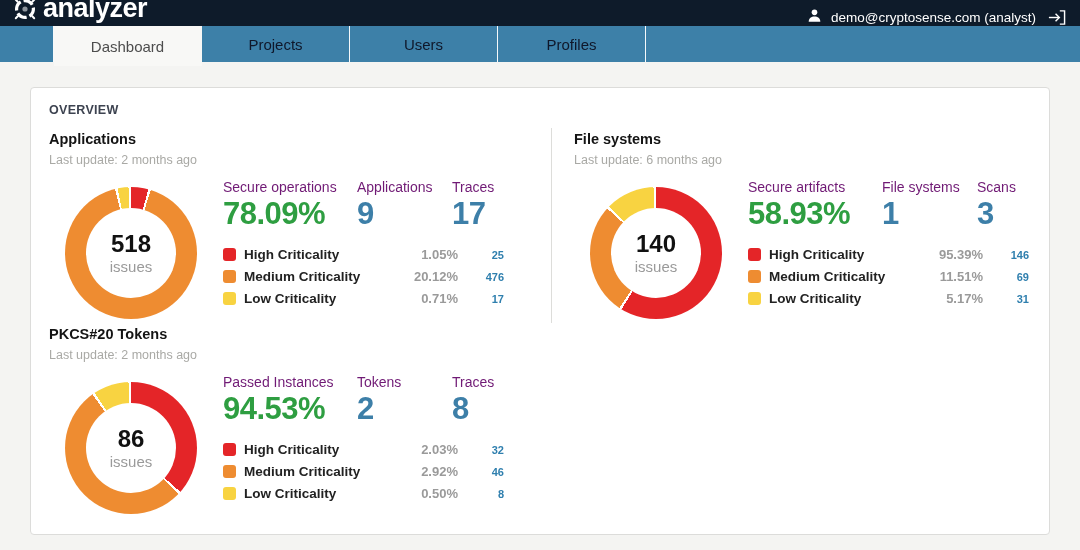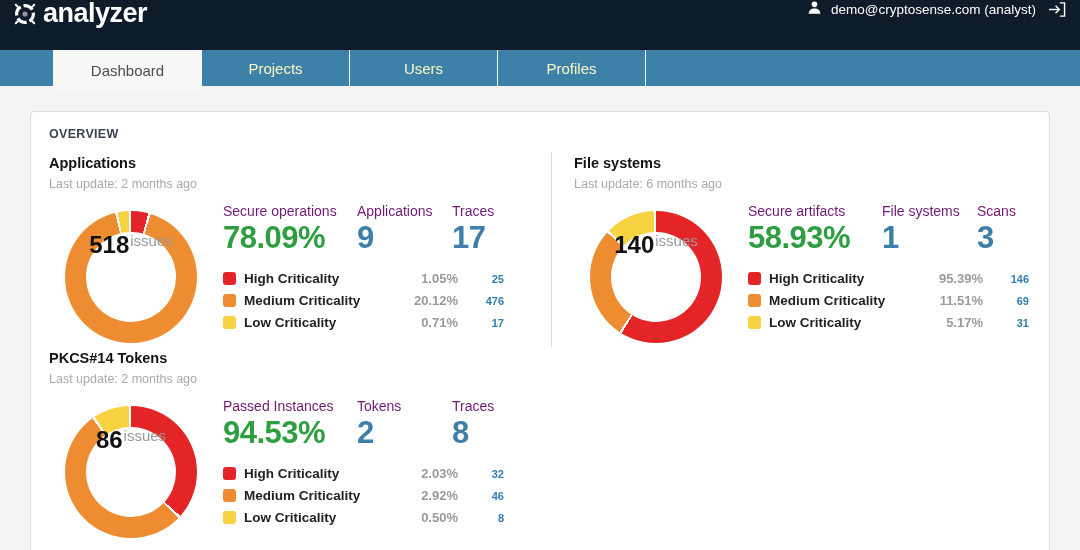--- a/index.html
+++ b/index.html
@@ -6,39 +6,39 @@
   html, body { margin: 0; padding: 0; }
   body {
     width: 1080px; height: 550px; overflow: hidden;
     background: #f4f4f2;
     font-family: "Liberation Sans", sans-serif;
     -webkit-font-smoothing: antialiased;
   }
 
   
   .topbar {
-    height: 50px; background: #0e1b2a; color: #fff;
-    display: flex; align-items: flex-start; padding: 0 14px 0 12px;
+    height: 26px; background: #0e1b2a; color: #fff;
+    display: flex; align-items: flex-end; padding: 0 14px 0 12px;
   }
   .logo { display: flex; align-items: center; gap: 5px; }
   .logo-text { font-size: 27px; font-weight: bold; letter-spacing: -0.5px; line-height: 1; padding-bottom: 4px; }
   .breadcrumb { display: flex; align-items: center; height: 38px; margin-left: 34px; }
   .org-icon { display: flex; align-items: center; }
   .org-name { font-size: 13.5px; font-weight: 600; margin-left: 8px; }
   .crumb-sep { margin: 0 13px; display: flex; align-items: center; height: 38px; }
   .page-name { font-size: 12px; font-weight: 600; letter-spacing: 0.6px; }
   .user-area { margin-left: auto; display: flex; align-items: center; gap: 9px; font-size: 13.5px; }
   .logout-btn { display: flex; align-items: center; cursor: pointer; margin-left: 2px; }
 
   
   .tabbar { height: 36px; background: #3d80a8; display: flex; position: relative; z-index: 2; }
   .tab-spacer { width: 54px; border-right: 1px solid rgba(255,255,255,0.95); }
   .tab {
     width: 148px; display: flex; align-items: center; justify-content: center;
-    color: #fef9c3; font-size: 15px; cursor: pointer;
+    color: #0f172a; font-size: 15px; cursor: pointer;
     border-right: 1px solid rgba(255,255,255,0.95);
   }
   .tab.active { background: #f8f8f6; color: #4d4d4d; height: 40px; border-right: 1px solid rgba(255,255,255,0); }
   .tab-fill { flex: 1; }
 
   
   .card {
     margin: 25px 30px 0; background: #fff;
     border: 1px solid #dcdcda; border-radius: 4px;
     min-height: 433px; padding: 13px 16px 16px;
@@ -49,21 +49,21 @@
   .section.divided { border-left: 1px solid #ddddda; padding-left: 22px; margin-left: 24px; }
   .section-title { font-size: 14.5px; font-weight: bold; color: #141414; margin: 3px 0 6px; }
   .last-update { font-size: 12.5px; color: #a9a9a5; margin-bottom: 2px; }
   .section-body { display: flex; }
 
   
   .donut-wrap { width: 132px; margin: 18px 26px 0 16px; flex-shrink: 0; }
   .donut { width: 132px; height: 132px; border-radius: 50%; position: relative; background: #eee; }
   .donut-hole {
     position: absolute; inset: 21px; border-radius: 50%; background: #fff;
-    display: flex; flex-direction: row; justify-content: center; gap: 1px;
+    display: flex; flex-direction: column; align-items: center; justify-content: center; gap: 1px;
   }
   .donut-total { font-size: 24px; font-weight: bold; color: #111; line-height: 1.1; }
   .donut-sub { font-size: 15px; color: #9a9a9a; }
 
   
   .stats { flex: 1; padding-top: 10px; }
   .stat-row { display: flex; margin-bottom: 13px; }
   .stat:nth-child(1) { width: 134px; }
   .stat:nth-child(2) { width: 95px; }
   .stat-label { font-size: 14px; color: #701a75; margin-bottom: 3px; }
@@ -235,21 +235,21 @@
               <span class="legend-label">Low Criticality</span>
               <span class="legend-pct">5.17%</span>
               <span class="legend-count">31</span>
             </div>
           </div>
         </div>
       </div>
     </div>
 
     <div class="section">
-      <div class="section-title">PKCS#14 Tokens</div>
+      <div class="section-title">PKCS#20 Tokens</div>
       <div class="last-update">Last update: 2 months ago</div>
       <div class="section-body">
         <div class="donut-wrap">
           <div class="donut" style="background: conic-gradient(rgb(228, 37, 40) 0deg, rgb(228, 37, 40) 131.753deg, rgb(255, 255, 255) 131.753deg, rgb(255, 255, 255) 133.953deg, rgb(238, 140, 49) 133.953deg, rgb(238, 140, 49) 324.312deg, rgb(255, 255, 255) 324.312deg, rgb(255, 255, 255) 326.512deg, rgb(248, 211, 65) 326.512deg, rgb(248, 211, 65) 357.8deg, rgb(255, 255, 255) 357.8deg, rgb(255, 255, 255) 360deg);">
             <div class="donut-hole">
               <span class="donut-total">86</span>
               <span class="donut-sub">issues</span>
             </div>
           </div>
         </div>

